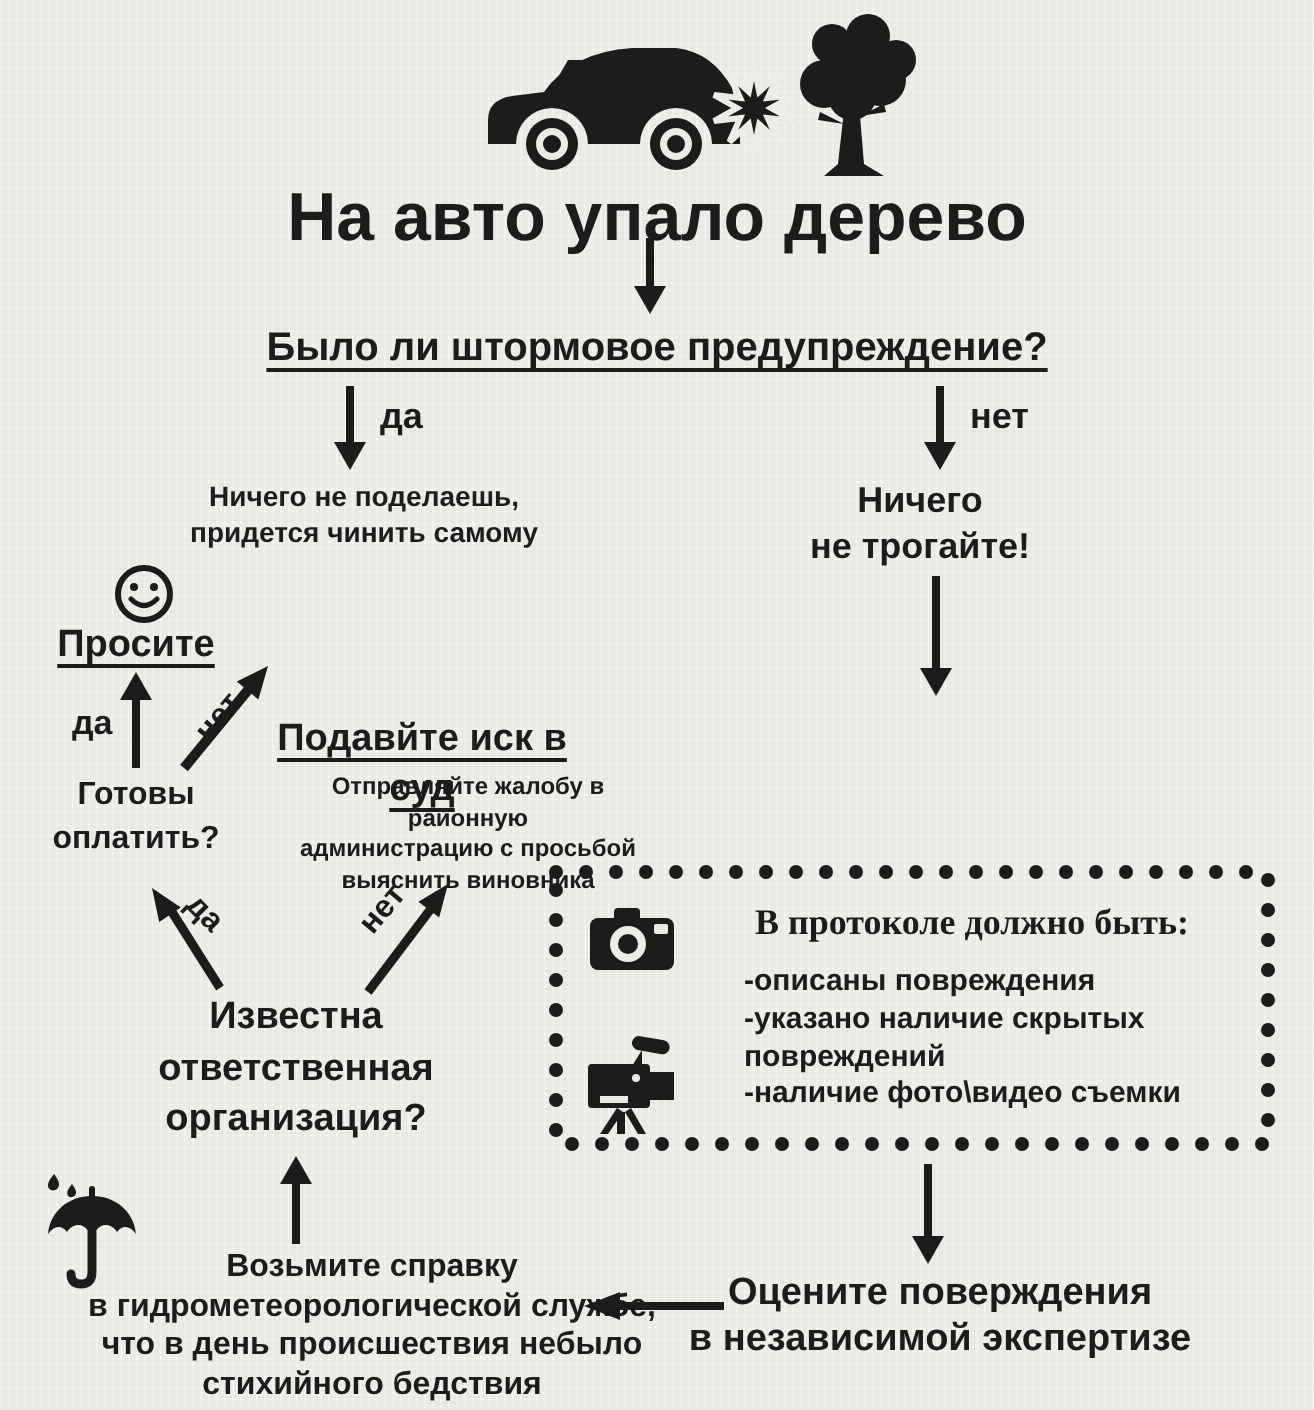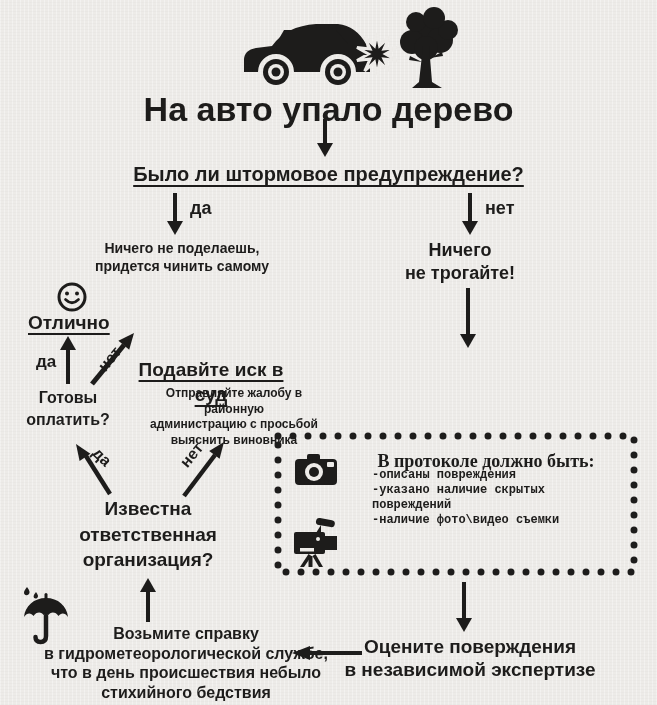--- a/index.html
+++ b/index.html
@@ -82,21 +82,21 @@
       <polygon points="8,60 0,46 16,46"></polygon>
   </svg>
 
   <svg class="ar" style="left:56px;top:281px;" width="32" height="32" viewBox="0 0 32 32">
     <circle cx="16" cy="16" r="13" fill="none" stroke="#1d1c1b" stroke-width="3"></circle>
     <circle cx="11" cy="12.5" r="2" fill="#1d1c1b"></circle>
       <circle cx="21" cy="12.5" r="2" fill="#1d1c1b"></circle>
     <path d="M9.5,18.5 Q16,25 22.5,18.5" fill="none" stroke="#1d1c1b" stroke-width="2.6" stroke-linecap="round"></path>
   </svg>
 
-  <div class="n und" style="left:28px;width:80px;top:311px;font-size:19px;">Отлично</div>
+  <div class="n und" style="left:28px;width:80px;top:311px;font-size:19px;">Просите</div>
   <div class="n und" style="left:126px;width:170px;top:311px;font-size:19px;margin-top:47px;">Подавйте иск в суд</div>
 
   <svg class="ar" style="left:60px;top:336px;" width="16" height="48">
     <line x1="8" y1="48" x2="8" y2="14"></line>
       <polygon points="8,0 0,14 16,14"></polygon>
   </svg>
   <div class="n" style="left:36px;top:351px;font-size:17px;">да</div>
 
   <svg class="ar" style="left:84px;top:330px;" width="56" height="60">
     <line x1="8" y1="54" x2="40" y2="15" style="stroke-width:5"></line>
@@ -132,21 +132,21 @@
       <rect x="33" y="18" width="12" height="14"></rect>
       <circle cx="26" cy="21" r="2" fill="#edebe8"></circle>
       <rect x="8" y="30" width="14" height="3.5" fill="#edebe8"></rect>
       <path d="M16.5,36 L8,49 L12,49 L19.5,38 Z"></path>
       <path d="M16.5,38 L16.5,49 L20.5,49 L20.5,38 Z"></path>
       <path d="M20.5,38 L27,49 L31,49 L23.5,36 Z"></path>
     </g>
   </svg>
 
   <div class="n" style="left:350px;width:272px;top:450px;font-size:18px;font-family:Liberation Serif, serif;">В протоколе должно быть:</div>
-  <div class="n" style="left:372px;width:250px;top:468px;font-size:12px;line-height:1.25;text-align:left;font-family:Liberation Mono, monospace;">-описаны повреждения
+  <div class="n" style="left:372px;width:250px;top:482px;font-size:15px;line-height:1.25;text-align:left;">-описаны повреждения
 -указано наличие скрытых
  повреждений
 -наличие фото\видео съемки</div>
 
   <svg class="ar" style="left:70px;top:440px;" width="46" height="58">
     <line x1="40" y1="54" x2="16" y2="16" style="stroke-width:4.5"></line>
     <polygon points="6,4 20.4,13.7 9.6,21"></polygon>
   </svg>
   <div class="n rot" style="left:92px;top:447px;font-size:16px;transform:rotate(45deg);">да</div>
 

